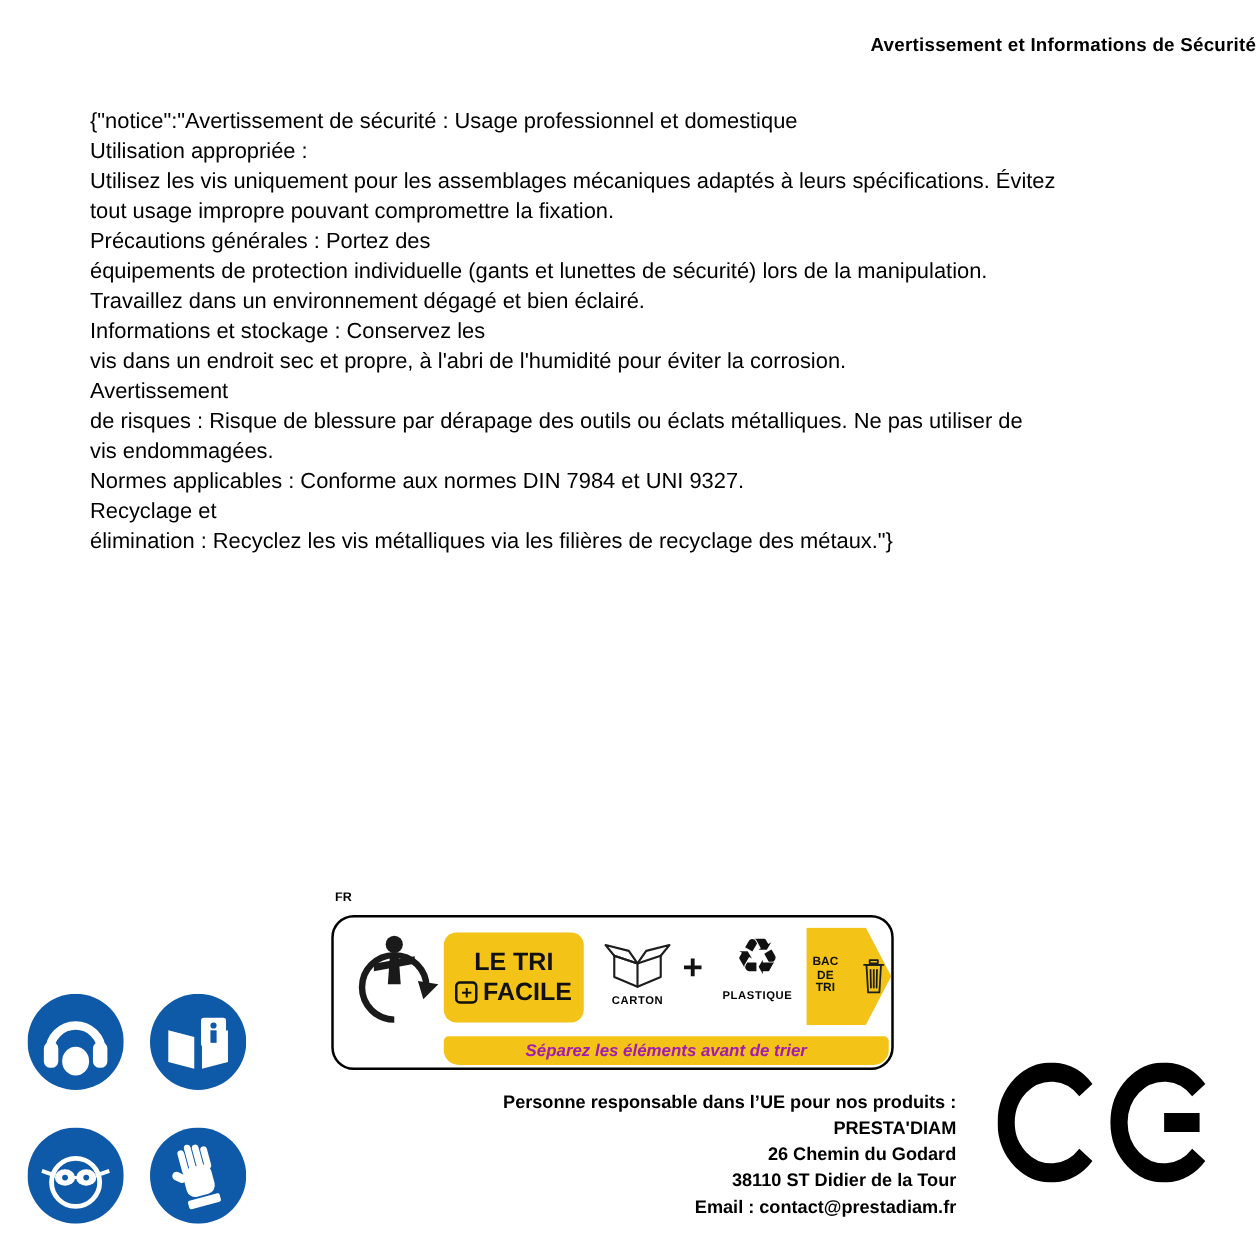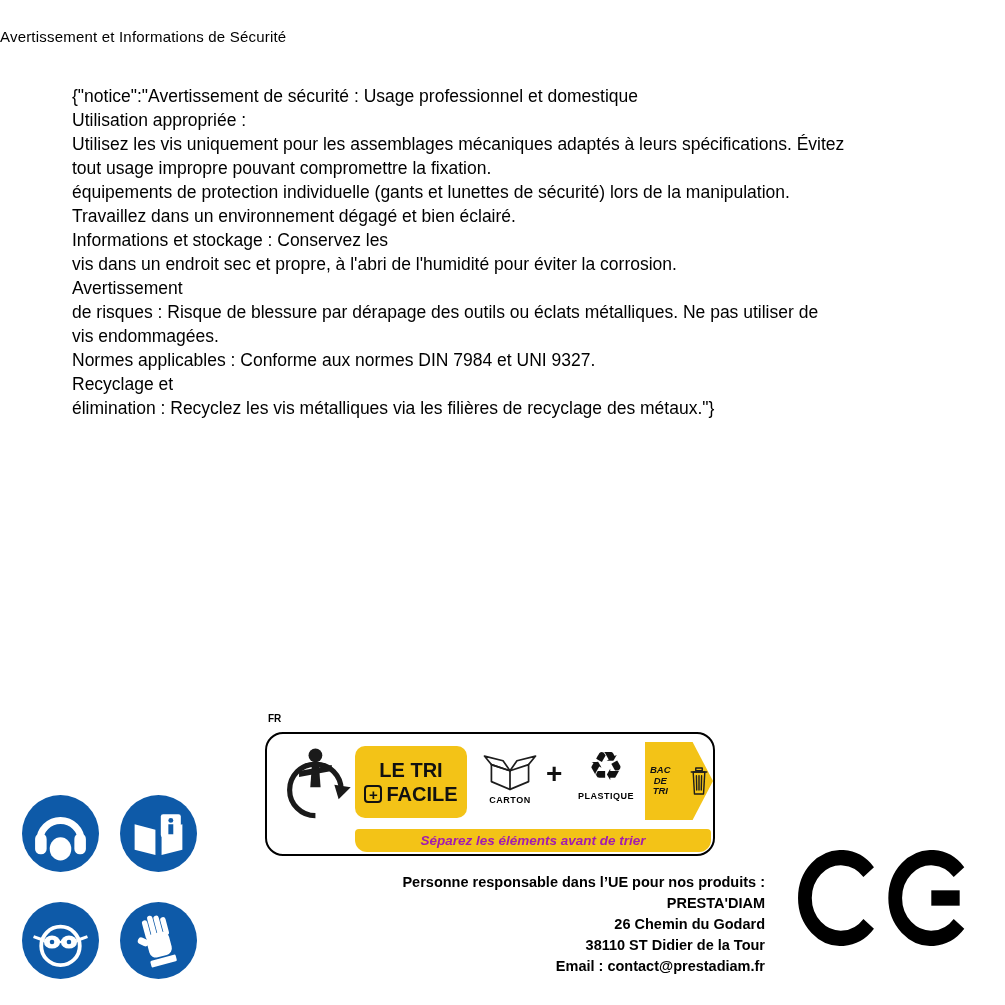--- a/index.html
+++ b/index.html
@@ -9,21 +9,21 @@
   *{box-sizing:border-box;}
   html,body{margin:0;padding:0;}
   body{
     width:1005px;height:1005px;background:#fff;position:relative;
     font-family:"Liberation Sans", sans-serif;color:#000;overflow:hidden;
   }
   .page{position:absolute;inset:0;}
 
   .title{
     position:absolute;top:28px;left:0;right:0;margin:0;
-    text-align:left;font-size:15px;font-weight:400;letter-spacing:.2px;
+    text-align:right;font-size:15px;font-weight:700;letter-spacing:.2px;
   }
 
   .notice{position:absolute;left:72px;top:84px;width:930px;}
   .notice .line{
     font-size:17.5px;line-height:24px;height:24px;white-space:nowrap;
   }
 
   
   .sign{position:absolute;width:77px;height:77px;}
   .sign svg{width:100%;height:100%;display:block;}
@@ -66,21 +66,21 @@
   }
   #mat-plastique{left:300px;top:8px;width:78px;}
   .recycle-glyph{
     font-family:"DejaVu Sans", sans-serif;font-size:40px;line-height:48px;color:#111;display:block;
   }
 
   .bac-flag{
     position:absolute;left:378px;top:8px;width:68px;height:78px;
     background:var(--tri-yellow);
     clip-path:polygon(0 0,70% 0,100% 50%,70% 100%,0 100%);
-    display:flex;align-items:center;padding-left:5px;gap:17px;color:#111;font-style:italic;
+    display:flex;align-items:center;padding-left:5px;gap:17px;color:#111;
   }
   .bac-text{font-size:9.5px;font-weight:800;line-height:10.5px;text-align:center;}
   .bac-flag svg{width:22px;height:40px;display:block;}
 
   .tri-strip{
     position:absolute;left:88px;top:95px;width:356px;height:23px;
     background:var(--tri-yellow);border-radius:4px 4px 12px 12px;
     display:flex;align-items:center;justify-content:center;
     font-style:italic;font-weight:700;font-size:13.5px;color:#a21caf;
   }
@@ -102,20 +102,21 @@
 
 <div class="page">
 
   <h1 class="title">Avertissement et Informations de Sécurité</h1>
 
   <div class="notice">
     <div class="line">{"notice":"Avertissement de sécurité : Usage professionnel et domestique</div>
     <div class="line">Utilisation appropriée :</div>
     <div class="line">Utilisez les vis uniquement pour les assemblages mécaniques adaptés à leurs spécifications. Évitez</div>
     <div class="line">tout usage impropre pouvant compromettre la fixation.</div>
+    <div class="line">Précautions générales : Portez des</div>
     <div class="line">équipements de protection individuelle (gants et lunettes de sécurité) lors de la manipulation.</div>
     <div class="line">Travaillez dans un environnement dégagé et bien éclairé.</div>
     <div class="line">Informations et stockage : Conservez les</div>
     <div class="line">vis dans un endroit sec et propre, à l'abri de l'humidité pour éviter la corrosion.</div>
     <div class="line">Avertissement</div>
     <div class="line">de risques : Risque de blessure par dérapage des outils ou éclats métalliques. Ne pas utiliser de</div>
     <div class="line">vis endommagées.</div>
     <div class="line">Normes applicables : Conforme aux normes DIN 7984 et UNI 9327.</div>
     <div class="line">Recyclage et</div>
     <div class="line">élimination : Recyclez les vis métalliques via les filières de recyclage des métaux."}</div>

